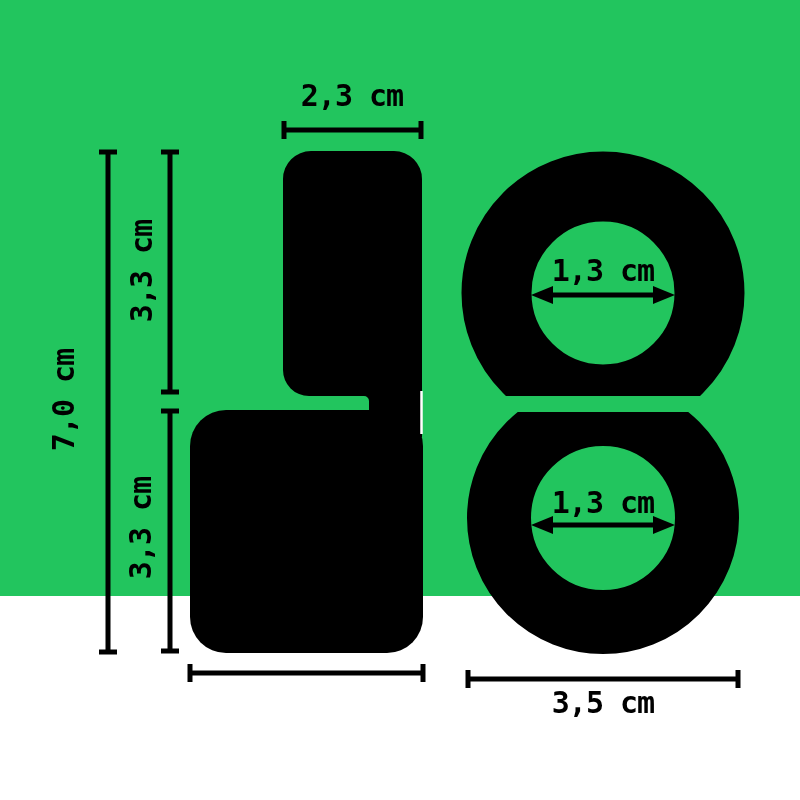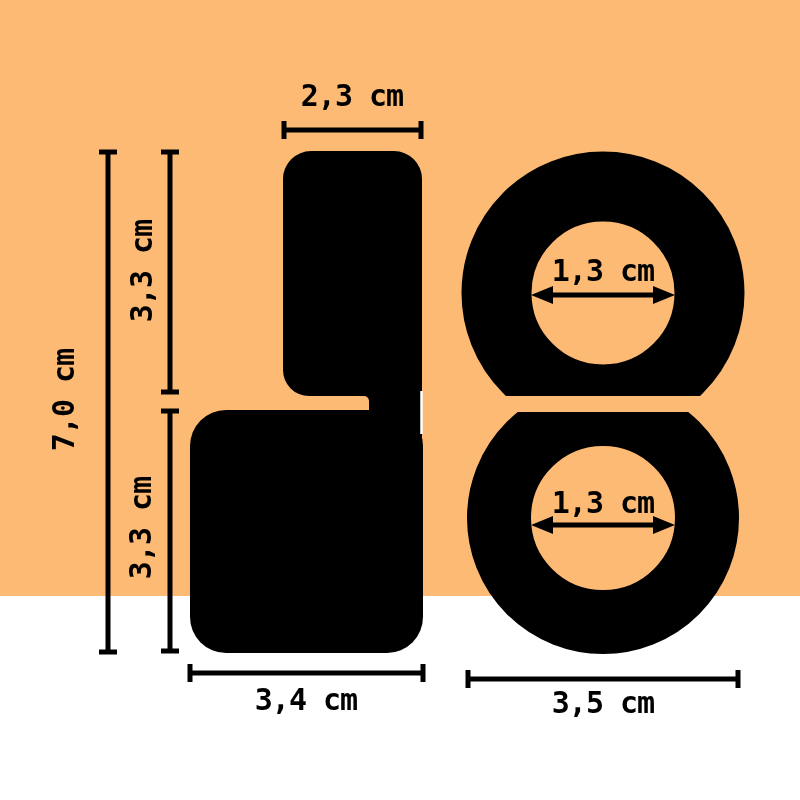--- a/index.html
+++ b/index.html
@@ -7,21 +7,21 @@
     padding: 0;
     width: 800px;
     height: 800px;
     background: #ffffff;
     overflow: hidden;
   }
   .canvas {
     position: relative;
     width: 800px;
     height: 596px;
-    background: #fdba74;
+    background: #22c55e;
     font-family: "DejaVu Sans Mono", monospace;
   }
   .canvas svg {
     position: absolute;
     left: 0;
     top: 0;
   }
   .dim-label {
     position: absolute;
     width: 200px;
@@ -113,20 +113,19 @@
   </svg>
 
   <div class="dim-label" style="left:252px; top:81px;">2,3 cm</div>
 
   <div class="dim-label rot" style="left:-36px; top:385px;">7,0 cm</div>
 
   <div class="dim-label rot" style="left:42px; top:256px;">3,3 cm</div>
 
   <div class="dim-label rot" style="left:41px; top:513px;">3,3 cm</div>
 
-  <div class="dim-label" style="left:206px; top:685px;">3,4 cm</div>
 
   <div class="dim-label" style="left:503px; top:256px;">1,3 cm</div>
 
   <div class="dim-label" style="left:503px; top:488px;">1,3 cm</div>
 
   <div class="dim-label" style="left:503px; top:688px;">3,5 cm</div>
 </div>
 
 </body></html>

